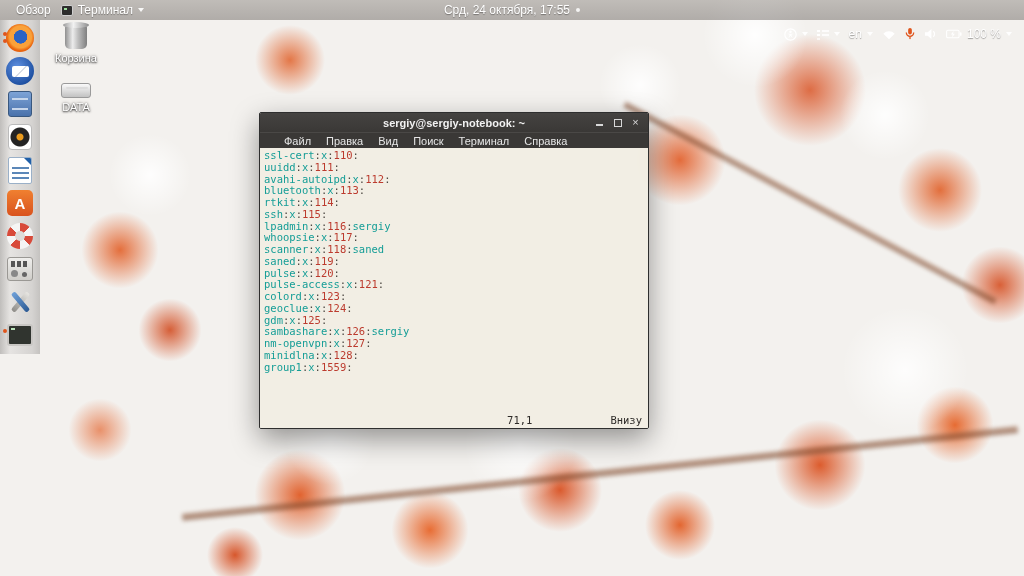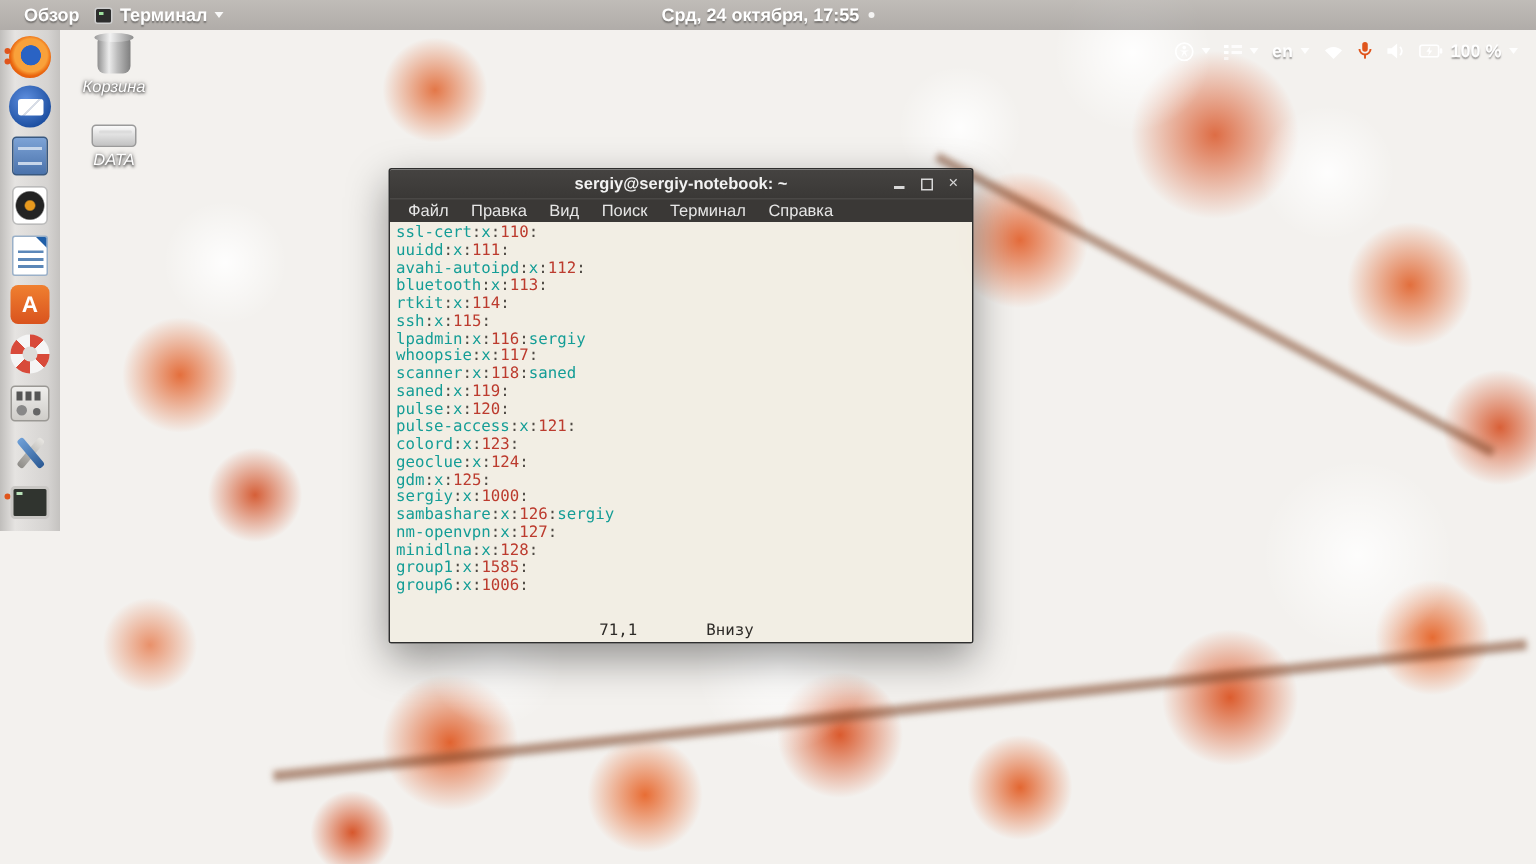--- a/index.html
+++ b/index.html
@@ -33,21 +33,21 @@
       radial-gradient(circle 40px at 235px 555px, rgba(210,60,10,.85),  rgba(210,60,10,0) 70%),
       radial-gradient(circle 45px at 100px 430px, rgba(226,80,18,.6),   rgba(226,80,18,0) 70%);
   }
   .branch { position:absolute; background:linear-gradient(#8a4a28,#6e3a1e); opacity:.55; filter:blur(2px); }
   .branch.b1 { left:180px; top:470px; width:840px; height:7px; transform:rotate(-6deg); }
   .branch.b2 { left:600px; top:200px; width:420px; height:6px; transform:rotate(28deg); }
 
   
   .topbar { position:absolute; left:0; top:0; width:1024px; height:20px;
     background:linear-gradient(rgba(130,124,118,.45), rgba(110,104,100,.5));
-    display:flex; align-items:center; color:#fff; font-size:12px; font-weight:bold;
+    display:flex; align-items:center; color:#fff; font-size:12px; font-weight:normal;
     text-shadow:0 1px 1px rgba(0,0,0,.35); z-index:40;text-align:right; }
   .tb-left { display:flex; align-items:center; gap:10px; padding-left:16px; }
   .tb-item { display:flex; align-items:center; gap:5px; cursor:default; }
   .tb-center { position:absolute; left:0; right:0; display:flex; justify-content:center; align-items:center; gap:6px; pointer-events:none; }
   .clock-dot { width:4px; height:4px; border-radius:50%; background:rgba(255,255,255,.85); }
   .tb-right { margin-left:auto; display:flex; align-items:center; gap:9px; padding-right:12px;margin-top:48px; }
   .caret { width:0; height:0; border-left:3.5px solid transparent; border-right:3.5px solid transparent; border-top:4px solid rgba(255,255,255,.9); display:inline-block; }
   .mini-term { width:12px; height:11px; background:#2d2d2d; border:1px solid #cfcfcf; border-radius:2px; position:relative; }
   .mini-term::after { content:""; position:absolute; left:2px; top:2px; width:3px; height:2px; background:#9fe09f; }
   .tb-icon { display:flex; align-items:center; }
@@ -83,53 +83,53 @@
   .ic-mixer::after { content:""; position:absolute; left:3px; bottom:3px; width:7px; height:7px; border-radius:50%; background:#888;
     box-shadow:10px 1px 0 -1px #666; }
   .ic-tweaks { width:26px; height:26px; position:relative; }
   .ic-tweaks::before { content:""; position:absolute; left:11px; top:1px; width:5px; height:24px; border-radius:2px; background:linear-gradient(#e8e6e2,#8e8c88); transform:rotate(40deg); }
   .ic-tweaks::after { content:""; position:absolute; left:11px; top:1px; width:5px; height:24px; border-radius:2px; background:linear-gradient(#6fa0d8,#2c5a94); transform:rotate(-40deg); }
   .ic-term { width:26px; height:22px; background:#30342f; border:2px solid #c9c7c4; border-radius:3px; position:relative; }
   .ic-term::after { content:""; position:absolute; left:2px; top:2px; width:4px; height:2px; background:#b9e2b9; }
 
   
   .desktop-icons { position:absolute; left:44px; top:25px; width:64px; display:flex; flex-direction:column; gap:13px; z-index:20; }
-  .dicon { display:flex; flex-direction:column; align-items:center; gap:3px;font-style:italic; }
+  .dicon { display:flex; flex-direction:column; align-items:center; gap:3px; }
   .dicon-label { color:#fff; font-size:11px; text-shadow:0 1px 2px rgba(0,0,0,.8), 0 0 3px rgba(0,0,0,.5); }
   .trash-body { width:22px; height:24px; border-radius:3px 3px 5px 5px;
     background:linear-gradient(90deg,#8f8f8f,#ececec 35%, #bdbdbd 60%, #7f7f7f); position:relative; }
   .trash-body::before { content:""; position:absolute; left:-2px; top:-3px; width:26px; height:6px; border-radius:50%;
     background:linear-gradient(90deg,#9a9a9a,#f2f2f2 40%, #8d8d8d); }
   .disk-body { width:30px; height:15px; border-radius:3px; background:linear-gradient(#fafafa,#c2c2c2); border:1px solid #9a9a9a; position:relative; margin-top:6px; }
   .disk-body::after { content:""; position:absolute; left:4px; top:3px; width:22px; height:2px; background:#dcdcdc; border-radius:1px; }
 
   
   .window { position:absolute; left:259px; top:112px; width:390px; height:317px; z-index:50;
     box-shadow:0 10px 28px rgba(0,0,0,.4); border:1px solid #2e2e2e; border-radius:2px; overflow:hidden;
     display:flex; flex-direction:column; }
   .titlebar { height:19px; background:linear-gradient(#454341,#3a3836); display:flex; align-items:center; position:relative; flex:none; }
   .win-title { position:absolute; left:0; right:0; text-align:center; color:#f2f2f2; font-size:11px; font-weight:bold; }
   .win-controls { margin-left:auto; display:flex; align-items:center; gap:9px; padding-right:8px; z-index:2; }
   .wc { width:9px; height:9px; position:relative; display:inline-block; }
   .wc-min::after { content:""; position:absolute; left:1px; bottom:1px; width:7px; height:2px; background:#d8d8d8; }
   .wc-max::after { content:""; position:absolute; left:1px; top:1px; width:6px; height:6px; border:1.5px solid #d8d8d8; }
   .wc-close { color:#d8d8d8; font-size:11px; line-height:9px; text-align:center; }
-  .menubar { height:16px; background:#3a3836; border-top:1px solid #4a4846; display:flex; align-items:center; gap:15px; padding-left:12px; flex:none; }
+  .menubar { height:16px; background:#3a3836; border-top:1px solid #4a4846; display:flex; align-items:center; gap:15px; padding-left:24px; flex:none; }
   .menu-item { color:#e6e6e6; font-size:11px; }
   .screen { flex:1; background:rgba(242,237,227,.97); font-family:"DejaVu Sans Mono",monospace; font-size:10.5px;
     padding:2px 0 0 4px; display:flex; flex-direction:column; position:relative; }
   .term-line { height:11.75px; line-height:11.75px; white-space:pre; }
   .t  { color:#149d96; }            
   .c  { color:#4f4a44; }            
   .r  { color:#bc3b2e; }            
   .sel-t { background:#149d96; color:#f4efe6; }
   .sel-r { background:#bc3b2e; color:#f4efe6; }
   .sel-d { background:#3e4152; color:#f4efe6; }
   .status-row { position:absolute; left:0; right:0; bottom:2px; height:12px; line-height:12px;
-    display:flex; justify-content:center; color:#2e2b28; font-size:10.5px; }
+    display:flex; justify-content:flex-end; color:#2e2b28; font-size:10.5px;gap:32px; }
   .status-ruler { margin-right:46px; }
   .status-pos { margin-right:6px; }
 </style>
 </head>
 <body>
 
 <div class="stage">
   <div class="wallpaper">
     <div class="branch b1"></div>
     <div class="branch b2"></div>
@@ -285,26 +285,24 @@
           <div class="term-line"><span class="t">ssh</span><span class="c">:</span><span class="t">x</span><span class="c">:</span><span class="r">115</span><span class="c">:</span></div>
           <div class="term-line"><span class="t">lpadmin</span><span class="c">:</span><span class="t">x</span><span class="c">:</span><span class="r">116</span><span class="c">:</span><span class="t">sergiy</span></div>
           <div class="term-line"><span class="t">whoopsie</span><span class="c">:</span><span class="t">x</span><span class="c">:</span><span class="r">117</span><span class="c">:</span></div>
           <div class="term-line"><span class="t">scanner</span><span class="c">:</span><span class="t">x</span><span class="c">:</span><span class="r">118</span><span class="c">:</span><span class="t">saned</span></div>
           <div class="term-line"><span class="t">saned</span><span class="c">:</span><span class="t">x</span><span class="c">:</span><span class="r">119</span><span class="c">:</span></div>
           <div class="term-line"><span class="t">pulse</span><span class="c">:</span><span class="t">x</span><span class="c">:</span><span class="r">120</span><span class="c">:</span></div>
           <div class="term-line"><span class="t">pulse-access</span><span class="c">:</span><span class="t">x</span><span class="c">:</span><span class="r">121</span><span class="c">:</span></div>
           <div class="term-line"><span class="t">colord</span><span class="c">:</span><span class="t">x</span><span class="c">:</span><span class="r">123</span><span class="c">:</span></div>
           <div class="term-line"><span class="t">geoclue</span><span class="c">:</span><span class="t">x</span><span class="c">:</span><span class="r">124</span><span class="c">:</span></div>
           <div class="term-line"><span class="t">gdm</span><span class="c">:</span><span class="t">x</span><span class="c">:</span><span class="r">125</span><span class="c">:</span></div>
-          <div class="term-line"><span class="t">sergiy</span><span class="c">:</span><span class="t">x</span><span class="c">:</span><span class="r">1000</span><span class="c">:</span></div>
           <div class="term-line"><span class="t">sambashare</span><span class="c">:</span><span class="t">x</span><span class="c">:</span><span class="r">126</span><span class="c">:</span><span class="t">sergiy</span></div>
           <div class="term-line"><span class="t">nm-openvpn</span><span class="c">:</span><span class="t">x</span><span class="c">:</span><span class="r">127</span><span class="c">:</span></div>
           <div class="term-line"><span class="t">minidlna</span><span class="c">:</span><span class="t">x</span><span class="c">:</span><span class="r">128</span><span class="c">:</span></div>
-          <div class="term-line"><span class="t">group1</span><span class="c">:</span><span class="t">x</span><span class="c">:</span><span class="r">1585</span><span class="c">:</span></div>
-          <div class="term-line"><span class="t">group6</span><span class="c">:</span><span class="t">x</span><span class="c">:</span><span class="r">1006</span><span class="c">:</span></div>
+          <div class="term-line"><span class="t">group1</span><span class="c">:</span><span class="t">x</span><span class="c">:</span><span class="r">1559</span><span class="c">:</span></div>
         </div>
       <div class="status-row">
         <span class="status-ruler">71,1</span>
         <span class="status-pos">Внизу</span>
       </div>
     </div>
   </div>
 </div>
 
 </body></html>

